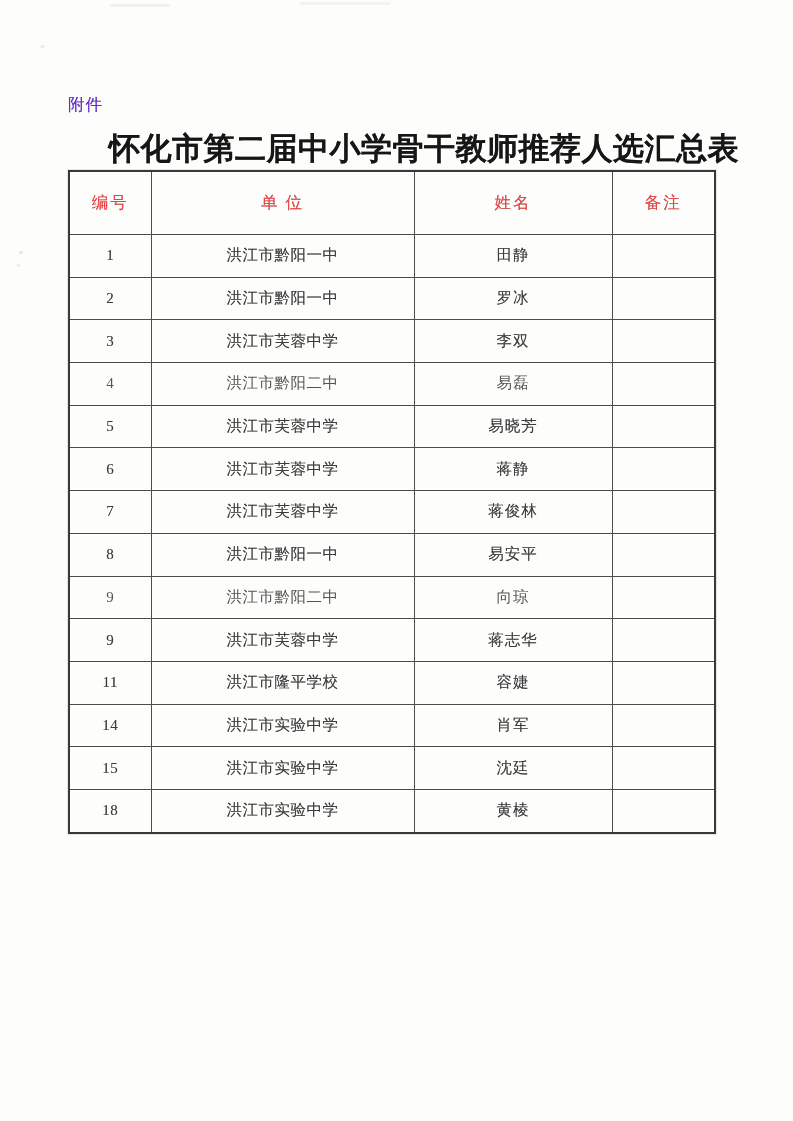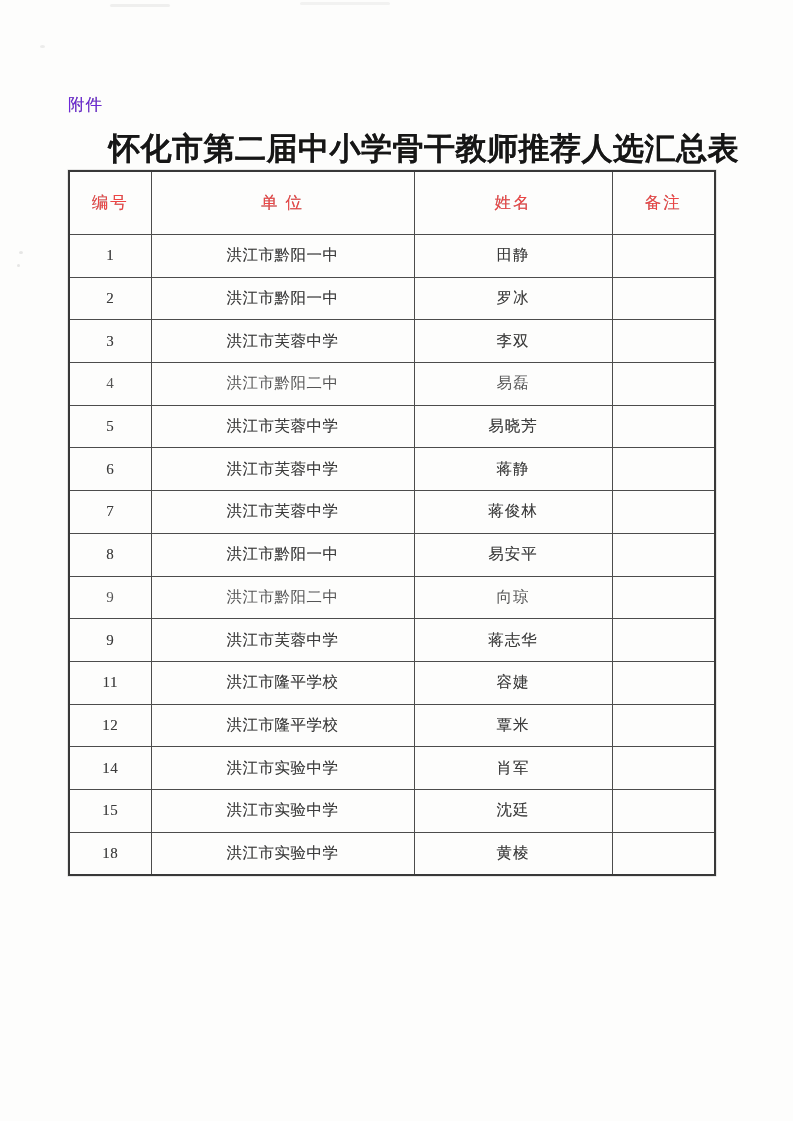--- a/index.html
+++ b/index.html
@@ -191,26 +191,20 @@
       <td class="c-name">蒋志华</td>
       <td class="c-remark"></td>
     </tr>
         <tr>
       <td class="c-num">11</td>
       <td class="c-unit">洪江市隆平学校</td>
       <td class="c-name">容婕</td>
       <td class="c-remark"></td>
     </tr>
         <tr>
-      <td class="c-num">12</td>
-      <td class="c-unit">洪江市隆平学校</td>
-      <td class="c-name">覃米</td>
-      <td class="c-remark"></td>
-    </tr>
-        <tr>
       <td class="c-num">14</td>
       <td class="c-unit">洪江市实验中学</td>
       <td class="c-name">肖军</td>
       <td class="c-remark"></td>
     </tr>
         <tr>
       <td class="c-num">15</td>
       <td class="c-unit">洪江市实验中学</td>
       <td class="c-name">沈廷</td>
       <td class="c-remark"></td>

